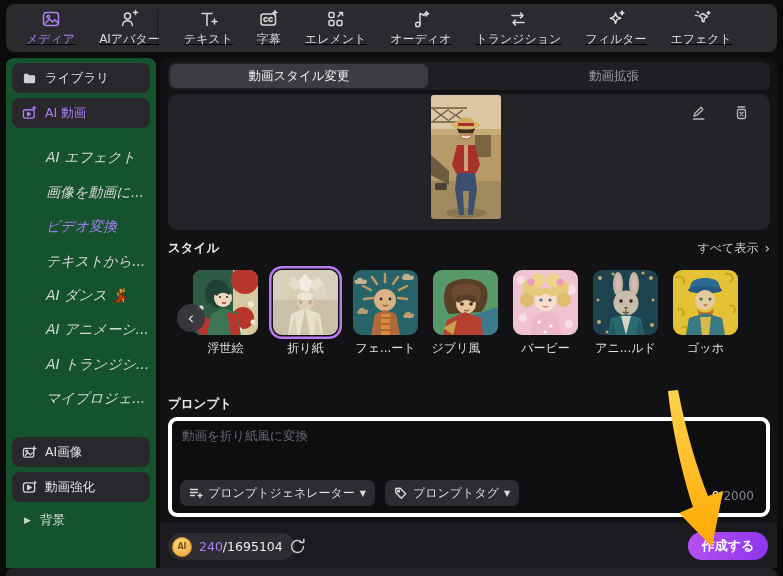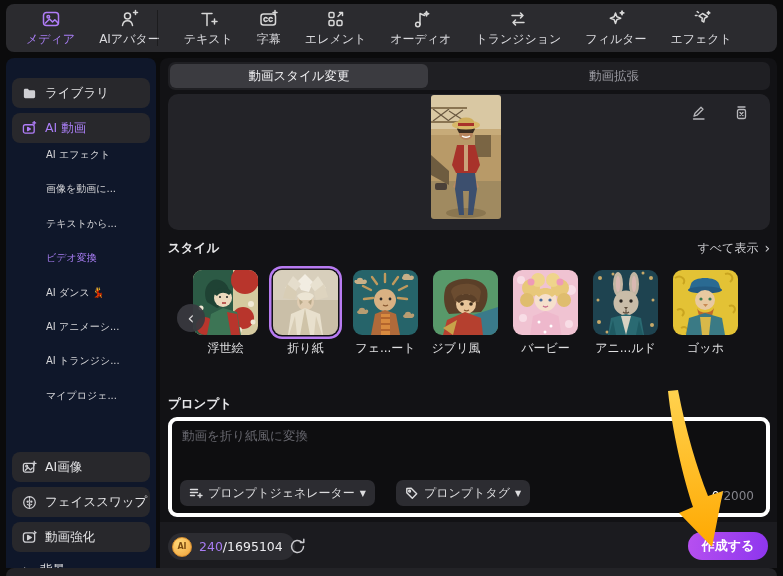--- a/index.html
+++ b/index.html
@@ -3,42 +3,42 @@
 <meta charset="utf-8">
 <style>
   * { margin:0; padding:0; box-sizing:border-box; }
   html,body { width:783px; height:576px; background:#0b0b0c; overflow:hidden;
     font-family:"DejaVu Sans","Liberation Sans",sans-serif; }
   .win { position:absolute; inset:0; }
 
   
   .toolbar { position:absolute; left:6px; top:4px; width:771px; height:48px;
     background:#2b2b2f; border-radius:8px; display:flex; align-items:center;
-    padding:0 8px 0 20px; gap:24px; }
+    padding:0 8px 0 20px; gap:24px;text-decoration:underline; }
   .tb-item { display:flex; flex-direction:column; align-items:center; gap:2px;
     color:#dadade; font-size:12px; cursor:pointer; flex:none; }
   .tb-item svg { width:20px; height:20px; stroke:#d8d8d8; fill:none;
     stroke-width:1.5; stroke-linecap:round; stroke-linejoin:round; }
   .tb-item.active { color:#a97ef5; }
   .tb-item.active svg { stroke:#b07df8; }
   .tb-divider { position:absolute; left:151px; top:6px; width:1px; height:36px;
     background:rgba(0,0,0,.35); }
 
   
   .sidebar { position:absolute; left:6px; top:58px; width:150px; height:510px;
-    background:#0f172a; border-radius:8px 8px 0 0; padding:20px 6px; }
+    background:#14532d; border-radius:8px 8px 0 0; padding:5px 6px; }
   .sb-box { height:30px; margin-bottom:5px; background:#28282c; border-radius:8px;
     display:flex; align-items:center; gap:8px; padding-left:10px;
     font-size:12.5px; color:#e3e3e5; cursor:pointer; }
   .sb-box svg { width:15px; height:15px; flex:none; }
   .sb-box.purple { color:#a97ef5; }
   .sb-sub { margin-top:2px; }
-  .sb-sub-item { height:34.4px; display:flex; align-items:flex-start;
-    padding-left:34px; font-size:10px; color:#d6d6d9; cursor:pointer;
-    white-space:nowrap; }
+  .sb-sub-item { height:34.4px; display:flex; align-items:flex-end;
+    padding-left:34px; font-size:14px; color:#d6d6d9; cursor:pointer;
+    white-space:nowrap;font-style:italic; }
   .sb-sub-item.selected { color:#a97ef5; }
   .sb-gap { height:29px; }
   .sb-group { height:26px; margin-top:4px; display:flex; align-items:center;
     gap:9px; padding-left:12px; font-size:12.5px; color:#dedee0; cursor:pointer; }
   .sb-group .tri { font-size:9px; color:#d0d0d0; }
 
   
   .main { position:absolute; left:160px; top:58px; width:617px; height:510px;
     background:#121215; border-radius:8px 8px 0 0; }
   .main-footer-bg { position:absolute; left:0; bottom:0; width:100%; height:46px;
@@ -85,21 +85,21 @@
   
   .prompt-title { position:absolute; left:8px; top:338px; font-size:12.5px;
     font-weight:bold; color:#e8e8ea; }
   .prompt-box { position:absolute; left:8px; top:359px; width:602px; height:100px;
     background:#0e0e10; border:4px solid #ffffff; border-radius:9px; }
   .prompt-box textarea { position:absolute; left:10px; top:7px; width:560px;
     height:52px; background:transparent; border:none; outline:none; resize:none;
     color:#d8d8da; font-size:12.5px;
     font-family:"DejaVu Sans","Liberation Sans",sans-serif; }
   .prompt-box textarea::placeholder { color:#67676e; }
-  .pillrow { position:absolute; left:8px; bottom:7px; display:flex; gap:21px;border-radius:13px; }
+  .pillrow { position:absolute; left:8px; bottom:7px; display:flex; gap:10px;border-radius:13px; }
   .pill { height:26px; background:#2c2c31; border-radius:7px; display:flex;
     align-items:center; gap:5px; padding:0 9px; font-size:12px; color:#dcdcde;
     cursor:pointer; white-space:nowrap; }
   .pill svg { width:14px; height:14px; stroke:#dcdcde; fill:none; stroke-width:1.4;
     stroke-linecap:round; stroke-linejoin:round; }
   .pill .caret { font-size:8px; color:#dcdcde; }
   .charcount { position:absolute; right:12px; bottom:10px; font-size:12px;
     color:#85858c; }
   .charcount .used { color:#ffffff; }
 
@@ -221,25 +221,25 @@
       <span>AI 動画</span>
     </div>
 
     <div class="sb-sub">
       <div class="sb-sub-item">
           <span>AI エフェクト</span>
         </div>
       <div class="sb-sub-item">
           <span>画像を動画に...</span>
         </div>
-      <div class="sb-sub-item">
-          <span>テキストから...</span>
-        </div>
       <div class="sb-sub-item selected">
           <span>ビデオ変換</span>
+        </div>
+      <div class="sb-sub-item">
+          <span>テキストから...</span>
         </div>
       <div class="sb-sub-item">
           <span>AI ダンス 💃</span>
         </div>
       <div class="sb-sub-item">
           <span>AI アニメーシ...</span>
         </div>
       <div class="sb-sub-item">
           <span>AI トランジシ...</span>
         </div>
@@ -251,30 +251,20 @@
     <div class="sb-gap"></div>
 
     <div class="sb-box">
       <svg viewBox="0 0 16 16" fill="none" stroke="#cfcfd3" stroke-width="1.4" stroke-linecap="round" stroke-linejoin="round">
           <rect x="1.5" y="3.5" width="11" height="9.5" rx="2"></rect>
           <circle cx="5" cy="6.5" r="1"></circle>
           <path d="M3.5 11l3-3 2.5 2.5 2-2"></path>
           <path d="M13 1.5v4M11 3.5h4"></path>
         </svg>
       <span>AI画像</span>
-    </div>
-    <div class="sb-box">
-      <svg viewBox="0 0 16 16" fill="none" stroke="#cfcfd3" stroke-width="1.3" stroke-linecap="round" stroke-linejoin="round">
-          <circle cx="8" cy="8" r="6.2"></circle>
-          <circle cx="6" cy="7" r=".6" fill="#cfcfd3"></circle>
-          <circle cx="10" cy="7" r=".6" fill="#cfcfd3"></circle>
-          <path d="M5.8 10c1.2 1 3.2 1 4.4 0"></path>
-          <path d="M8 1.8v12.4" stroke-dasharray="1.6 1.6"></path>
-        </svg>
-      <span>フェイススワップ</span>
     </div>
     <div class="sb-box">
       <svg viewBox="0 0 16 16" fill="none" stroke="#cfcfd3" stroke-width="1.4" stroke-linecap="round" stroke-linejoin="round">
           <rect x="1.5" y="3" width="12" height="10" rx="2.5"></rect>
           <path d="M6 5.8l4 2.2-4 2.2z" fill="#cfcfd3"></path>
           <path d="M13.5 1.5l.4 1 1 .4-1 .4-.4 1"></path>
         </svg>
       <span>動画強化</span>
     </div>
 

